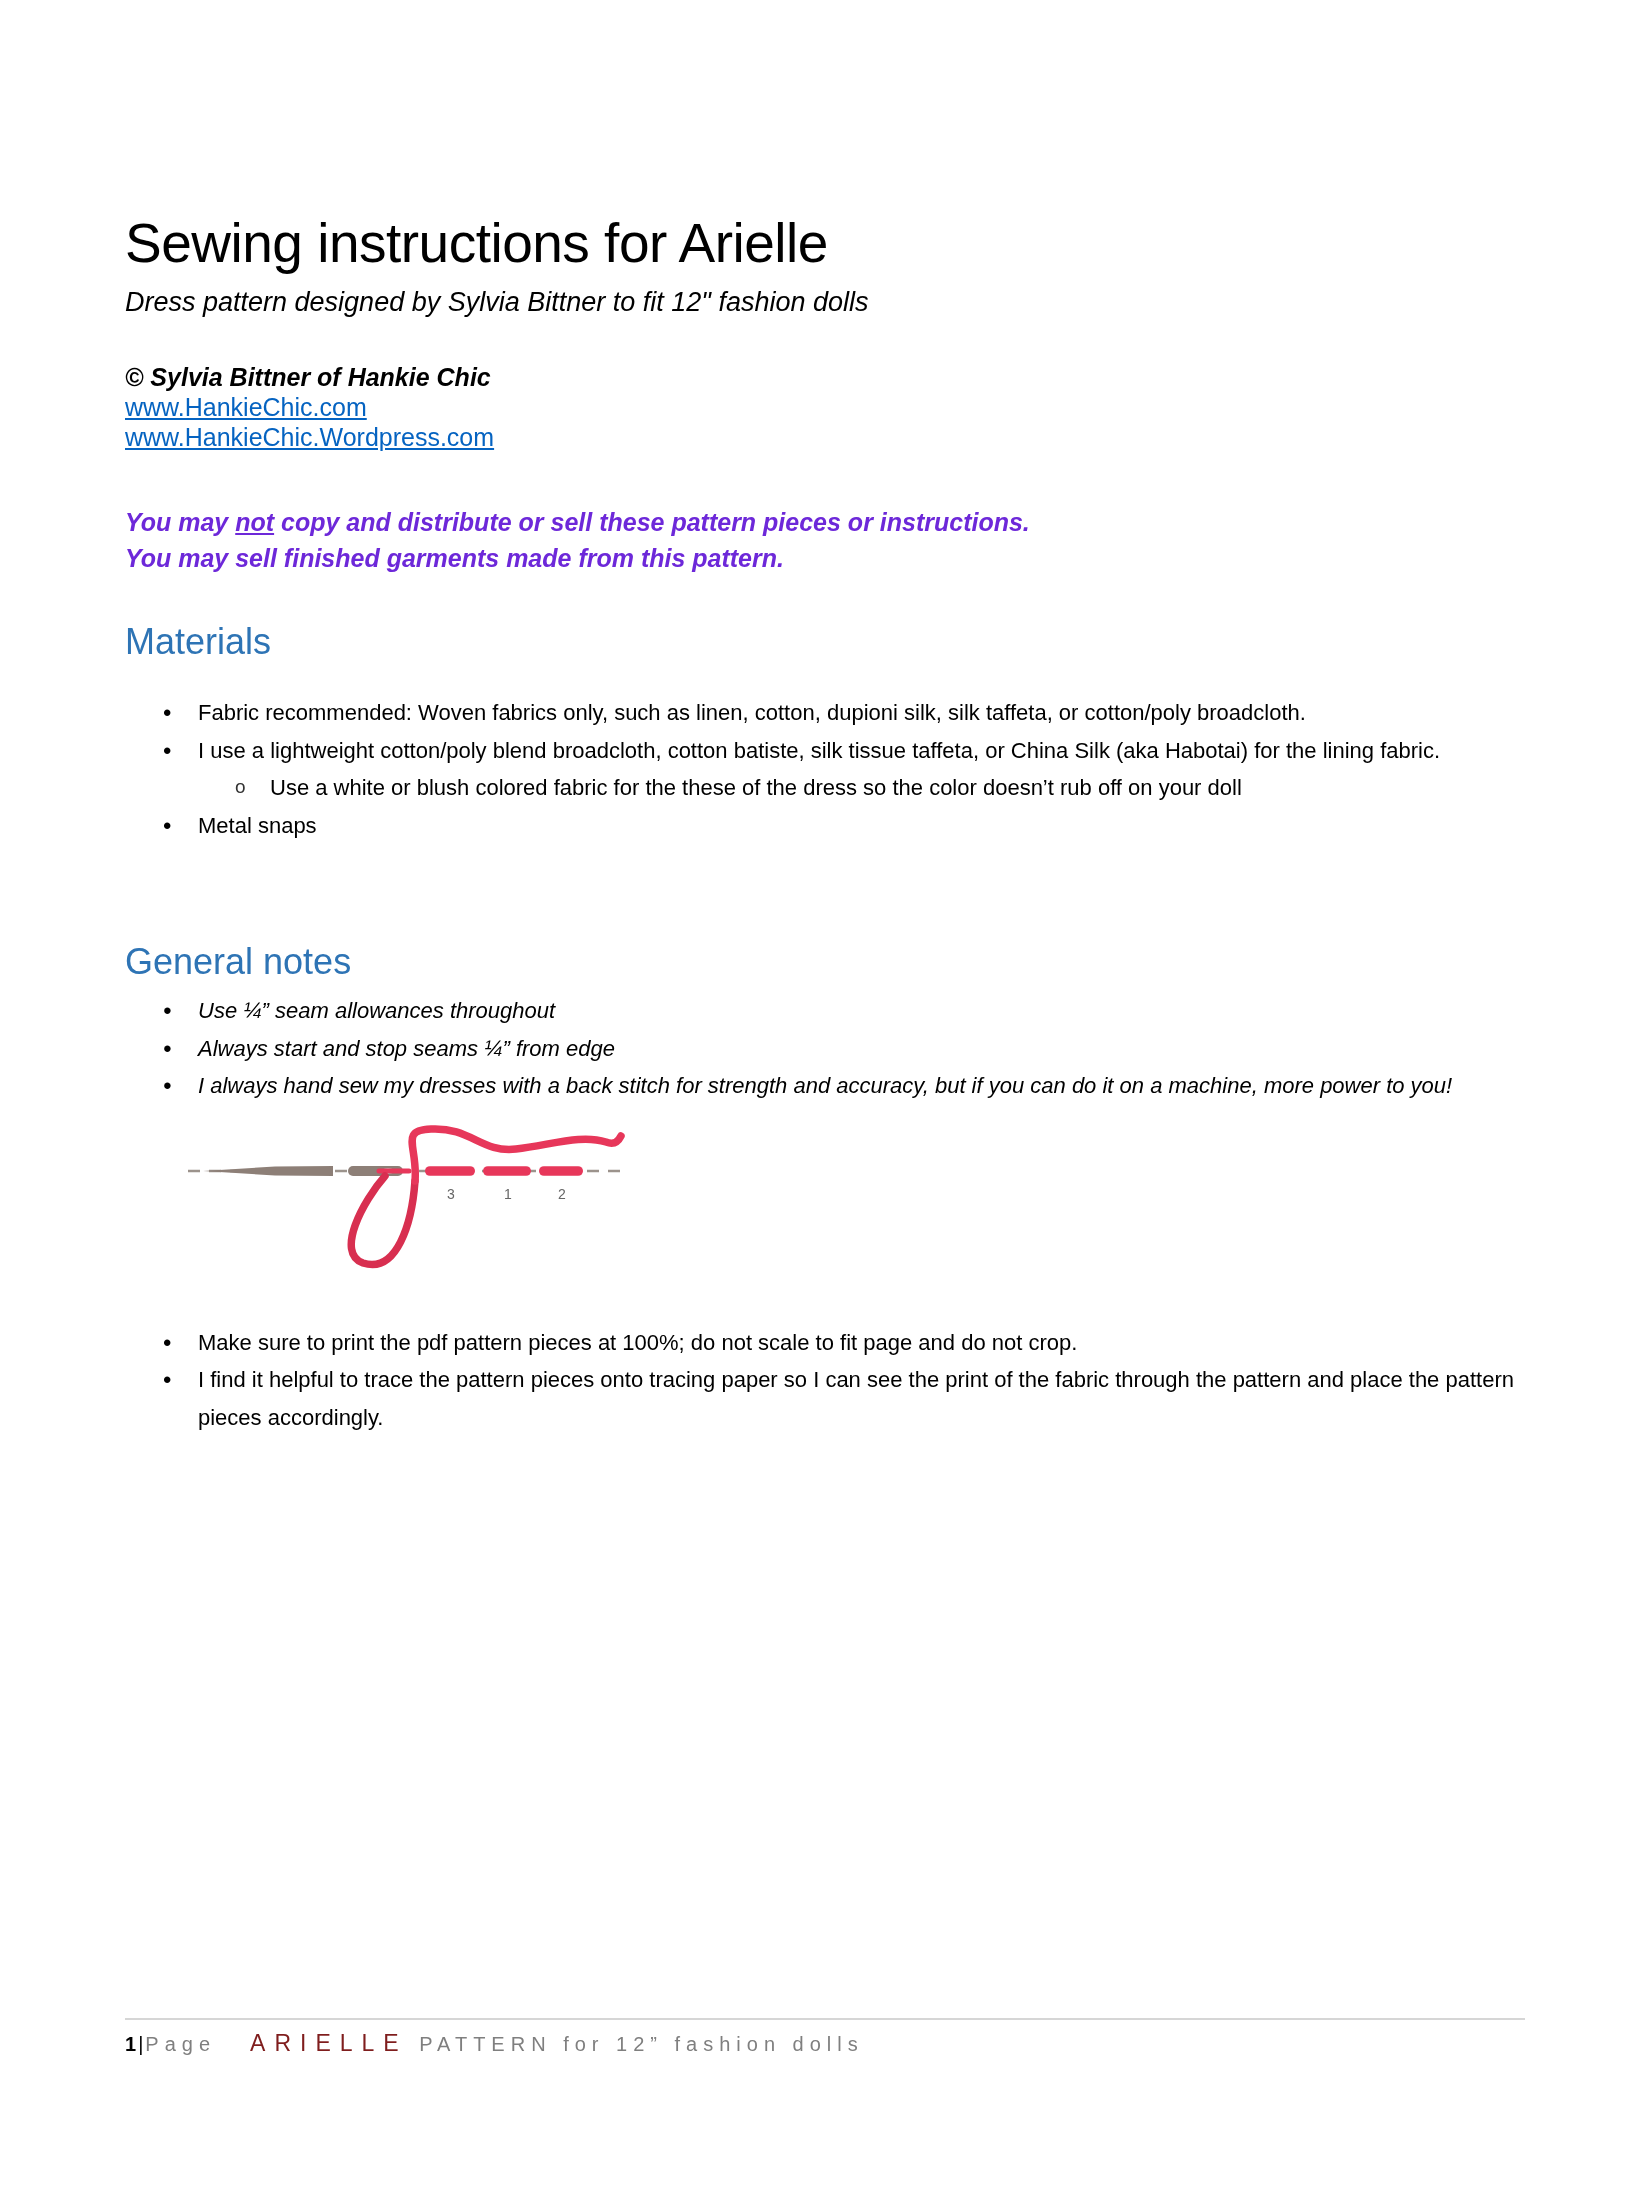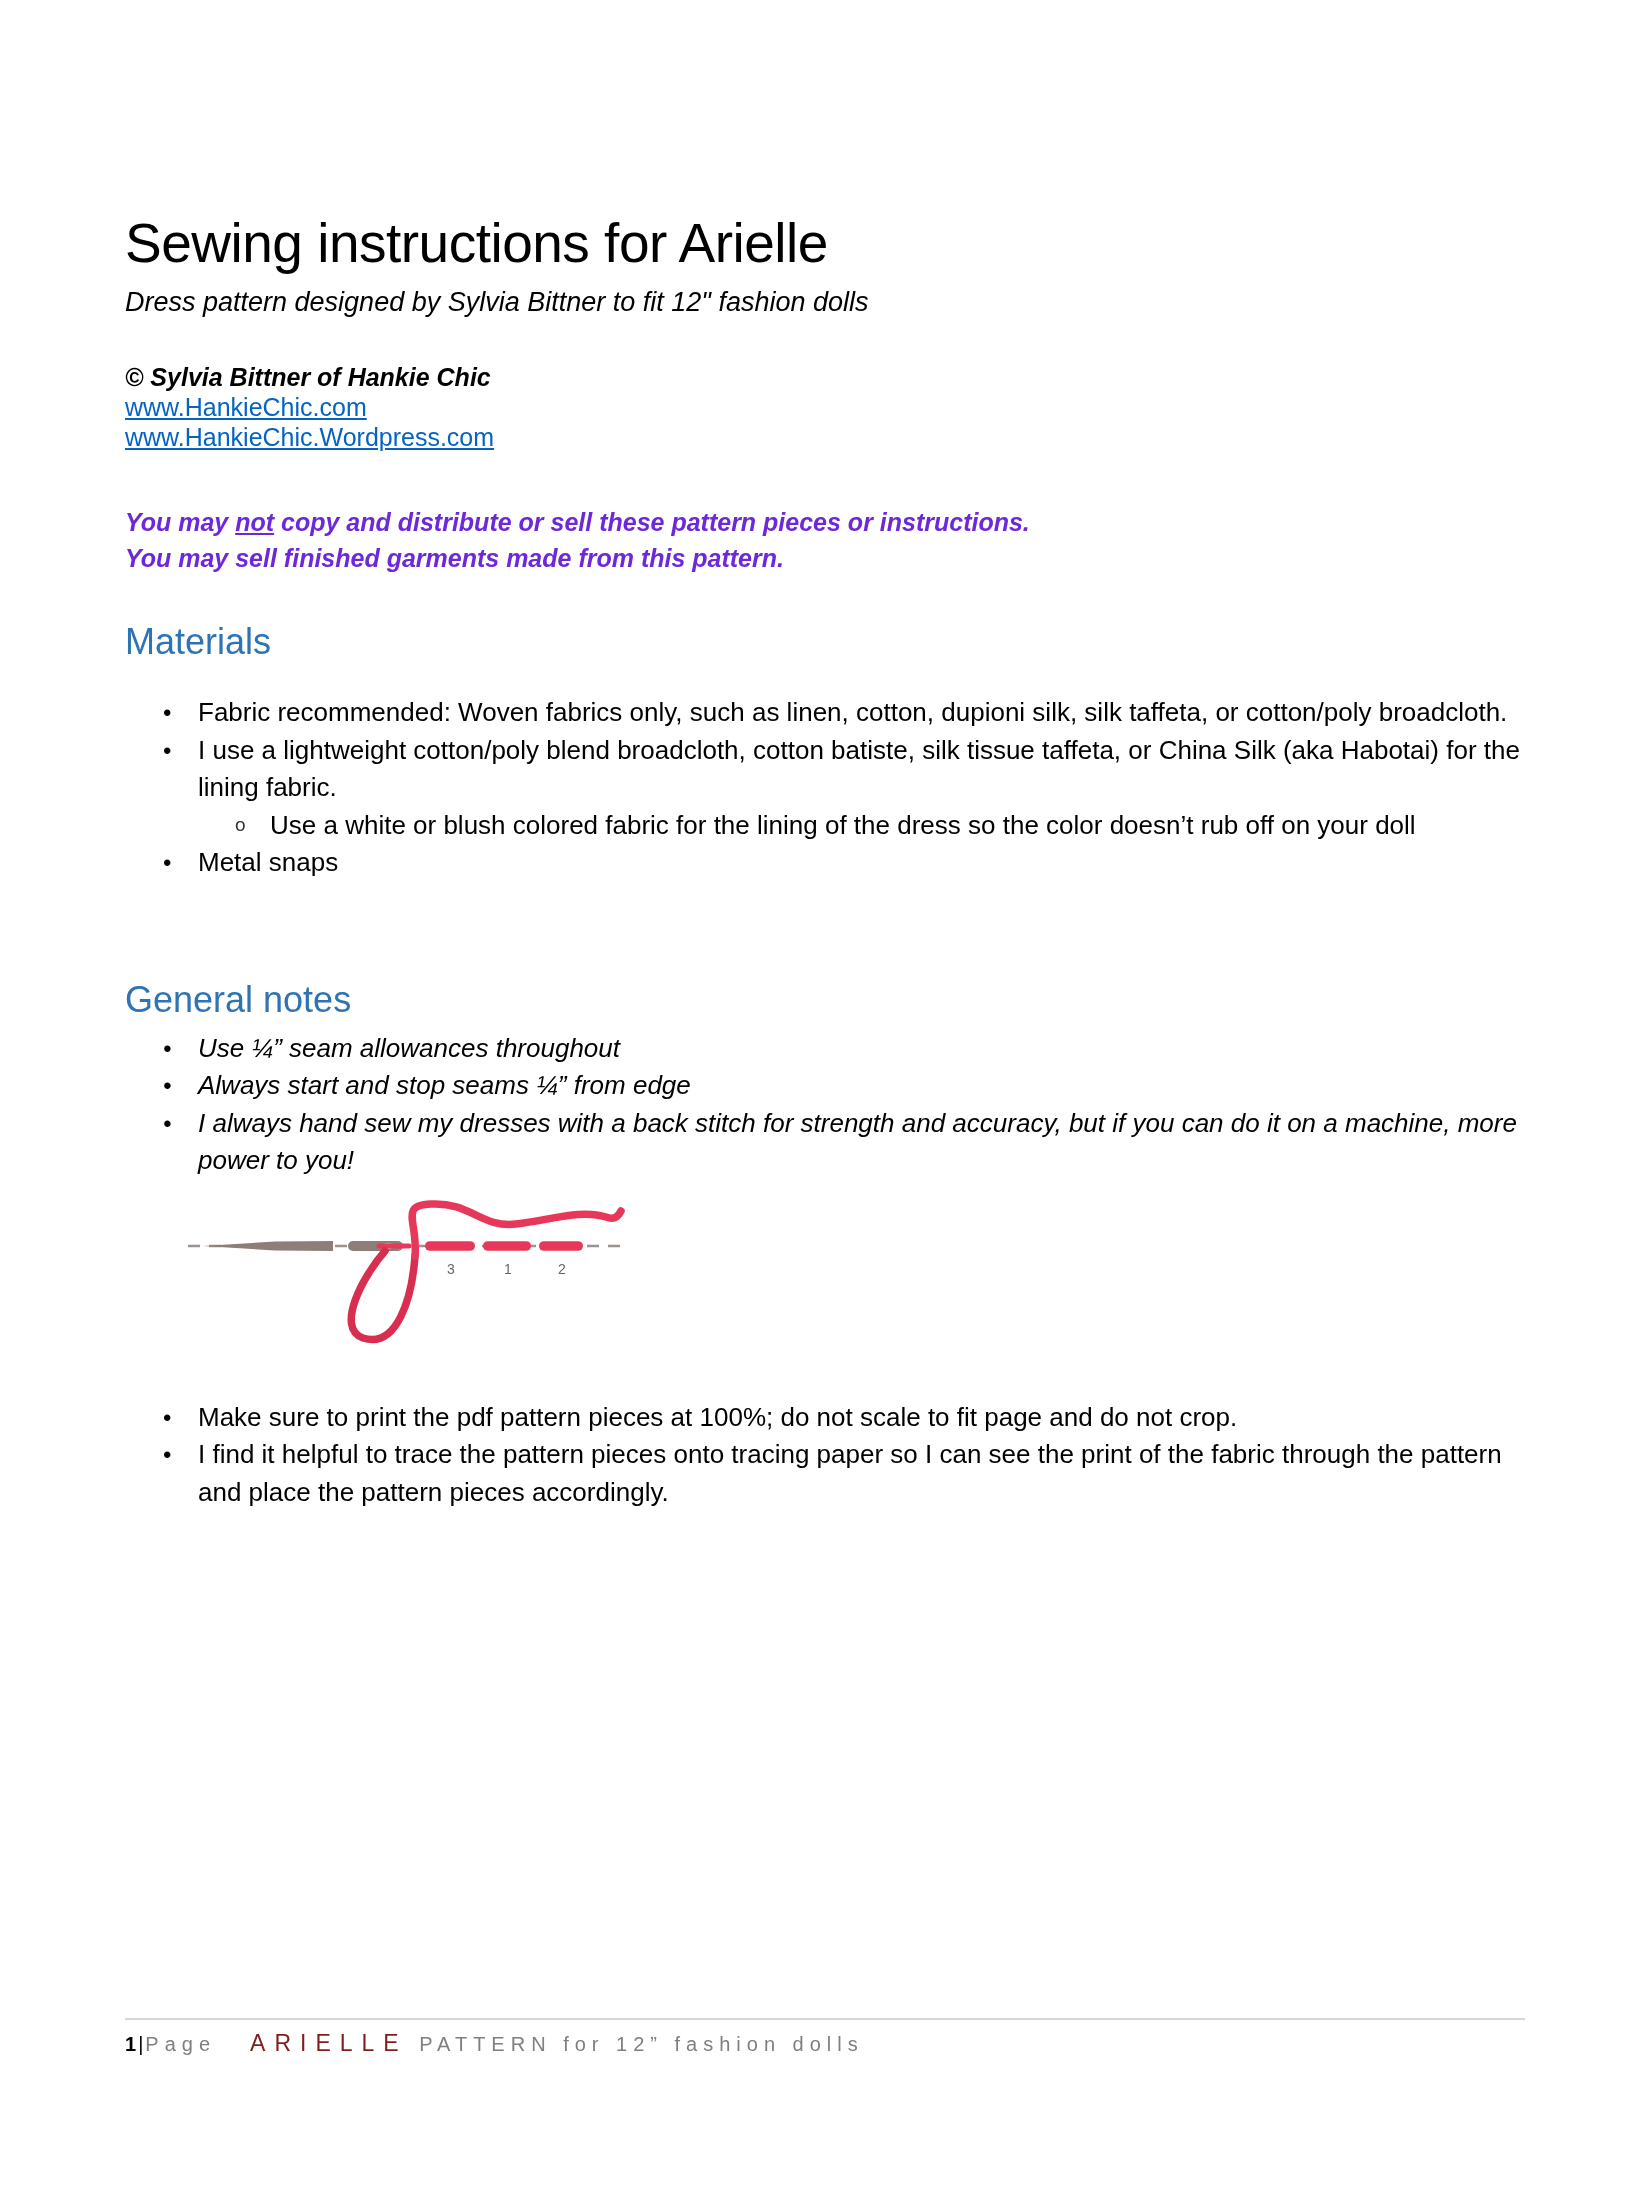--- a/index.html
+++ b/index.html
@@ -58,21 +58,21 @@
     font-size: 36px;
     line-height: 40px;
     font-weight: 400;
     color: #2E74B5;
   }
   .section-heading.gap-large { margin-top: 98px; }
   .bullets { margin-top: 32px; }
   .bullets.tight { margin-top: 10px; font-style: italic; }
   .bullet, .sub-bullet {
     position: relative;
-    font-size: 26px;
+    font-size: 22px;
     line-height: 37.5px;
   }
   .bullet { padding-left: 73px; }
   .bullet::before {
     content: "\2022";
     position: absolute;
     left: 38px;
     top: 0;
     font-size: 24px;
   }
@@ -130,21 +130,21 @@
 
     <div class="notice">
       <div><span>You may </span><span class="u">not</span><span> copy and distribute or sell these pattern pieces or instructions.</span></div>
       <div>You may sell finished garments made from this pattern.</div>
     </div>
 
     <h2 class="section-heading">Materials</h2>
     <div class="bullets">
       <div class="bullet">Fabric recommended: Woven fabrics only, such as linen, cotton, dupioni silk, silk taffeta, or cotton/poly broadcloth.</div>
       <div class="bullet">I use a lightweight cotton/poly blend broadcloth, cotton batiste, silk tissue taffeta, or China Silk (aka Habotai) for the lining fabric.</div>
-      <div class="sub-bullet">Use a white or blush colored fabric for the lining of the dress so the color doesn’t rub off on your doll</div>
+      <div class="sub-bullet">Use a white or blush colored fabric for the these of the dress so the color doesn’t rub off on your doll</div>
       <div class="bullet">Metal snaps</div>
     </div>
 
     <h2 class="section-heading gap-large">General notes</h2>
     <div class="bullets tight">
       <div class="bullet">Use ¼” seam allowances throughout</div>
       <div class="bullet">Always start and stop seams ¼” from edge</div>
       <div class="bullet">I always hand sew my dresses with a back stitch for strength and accuracy, but if you can do it on a machine, more power to you!</div>
     </div>
 

